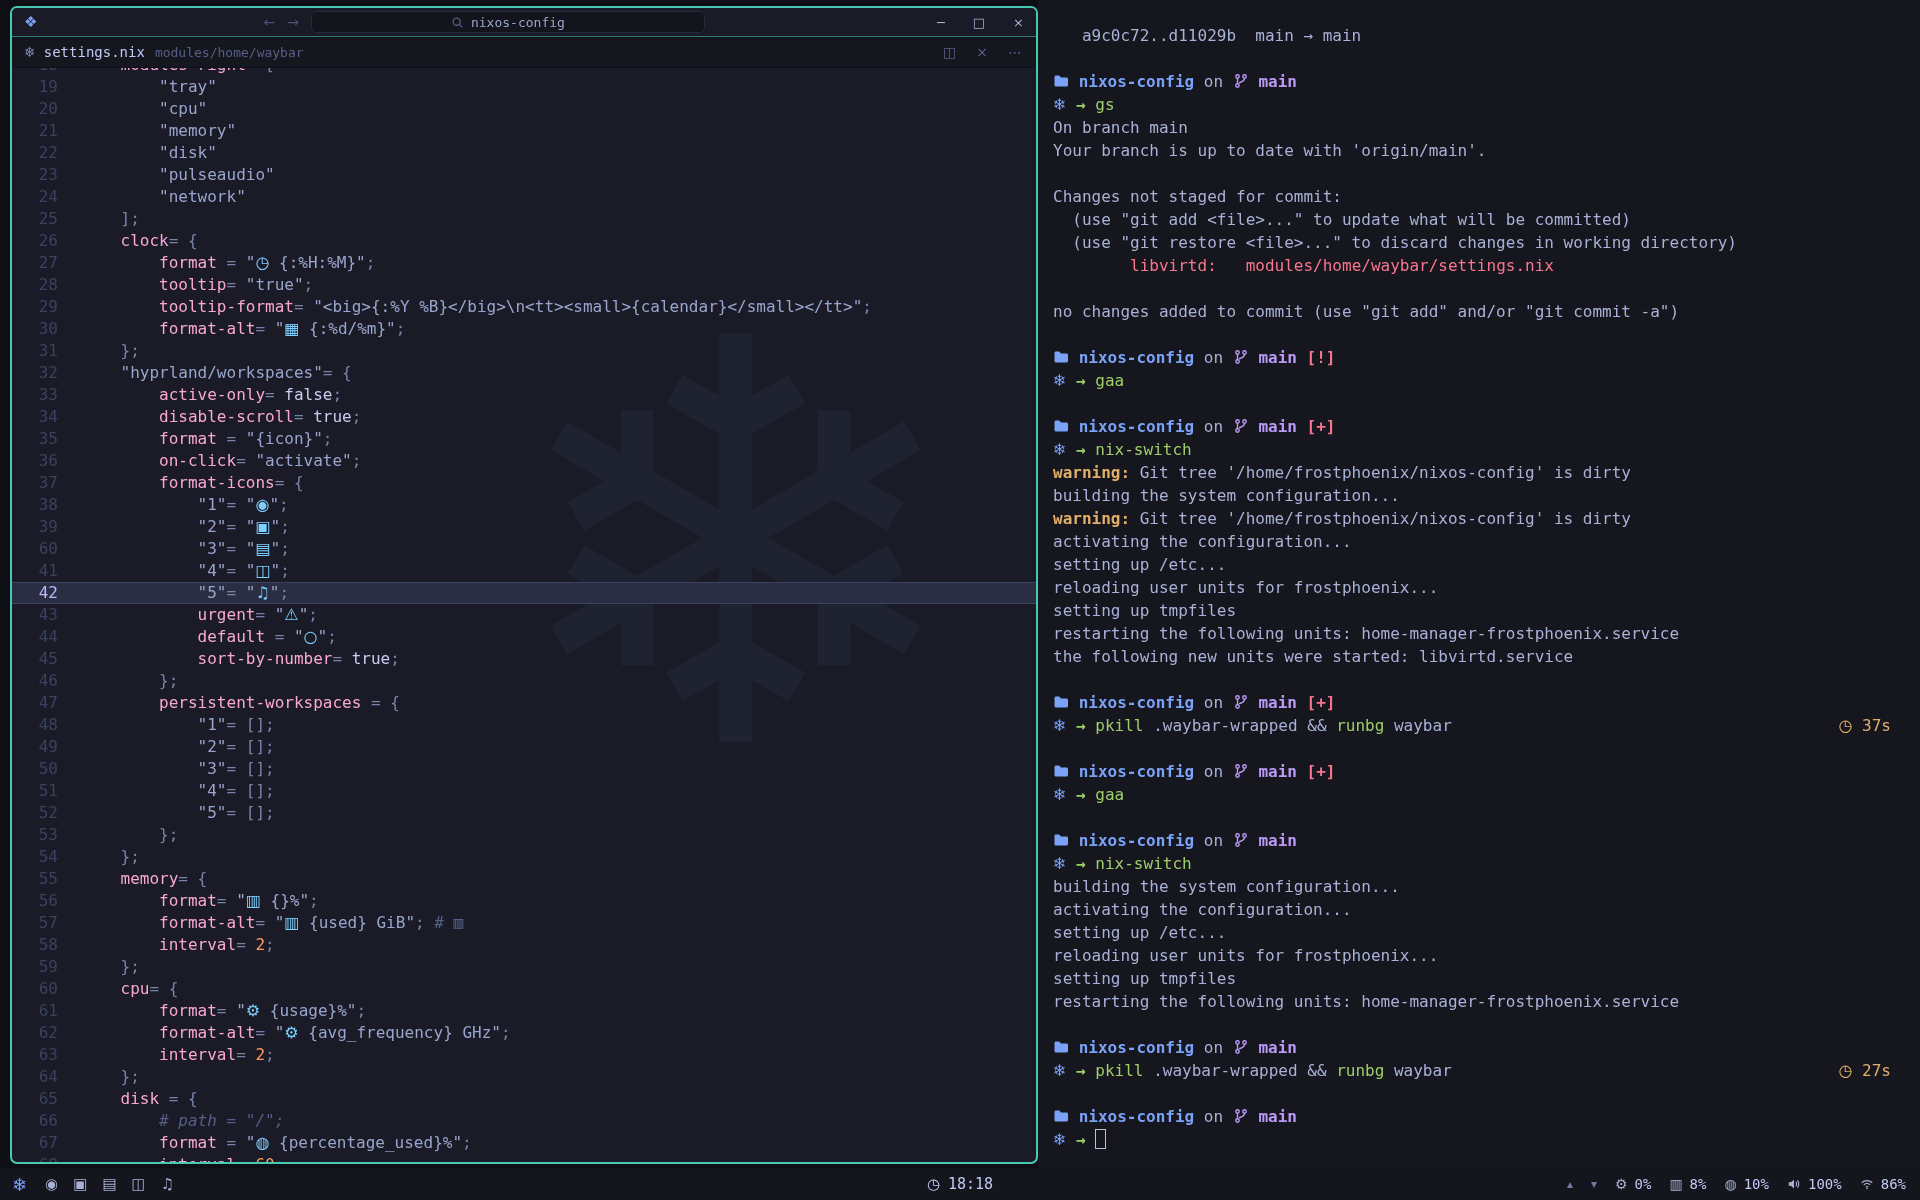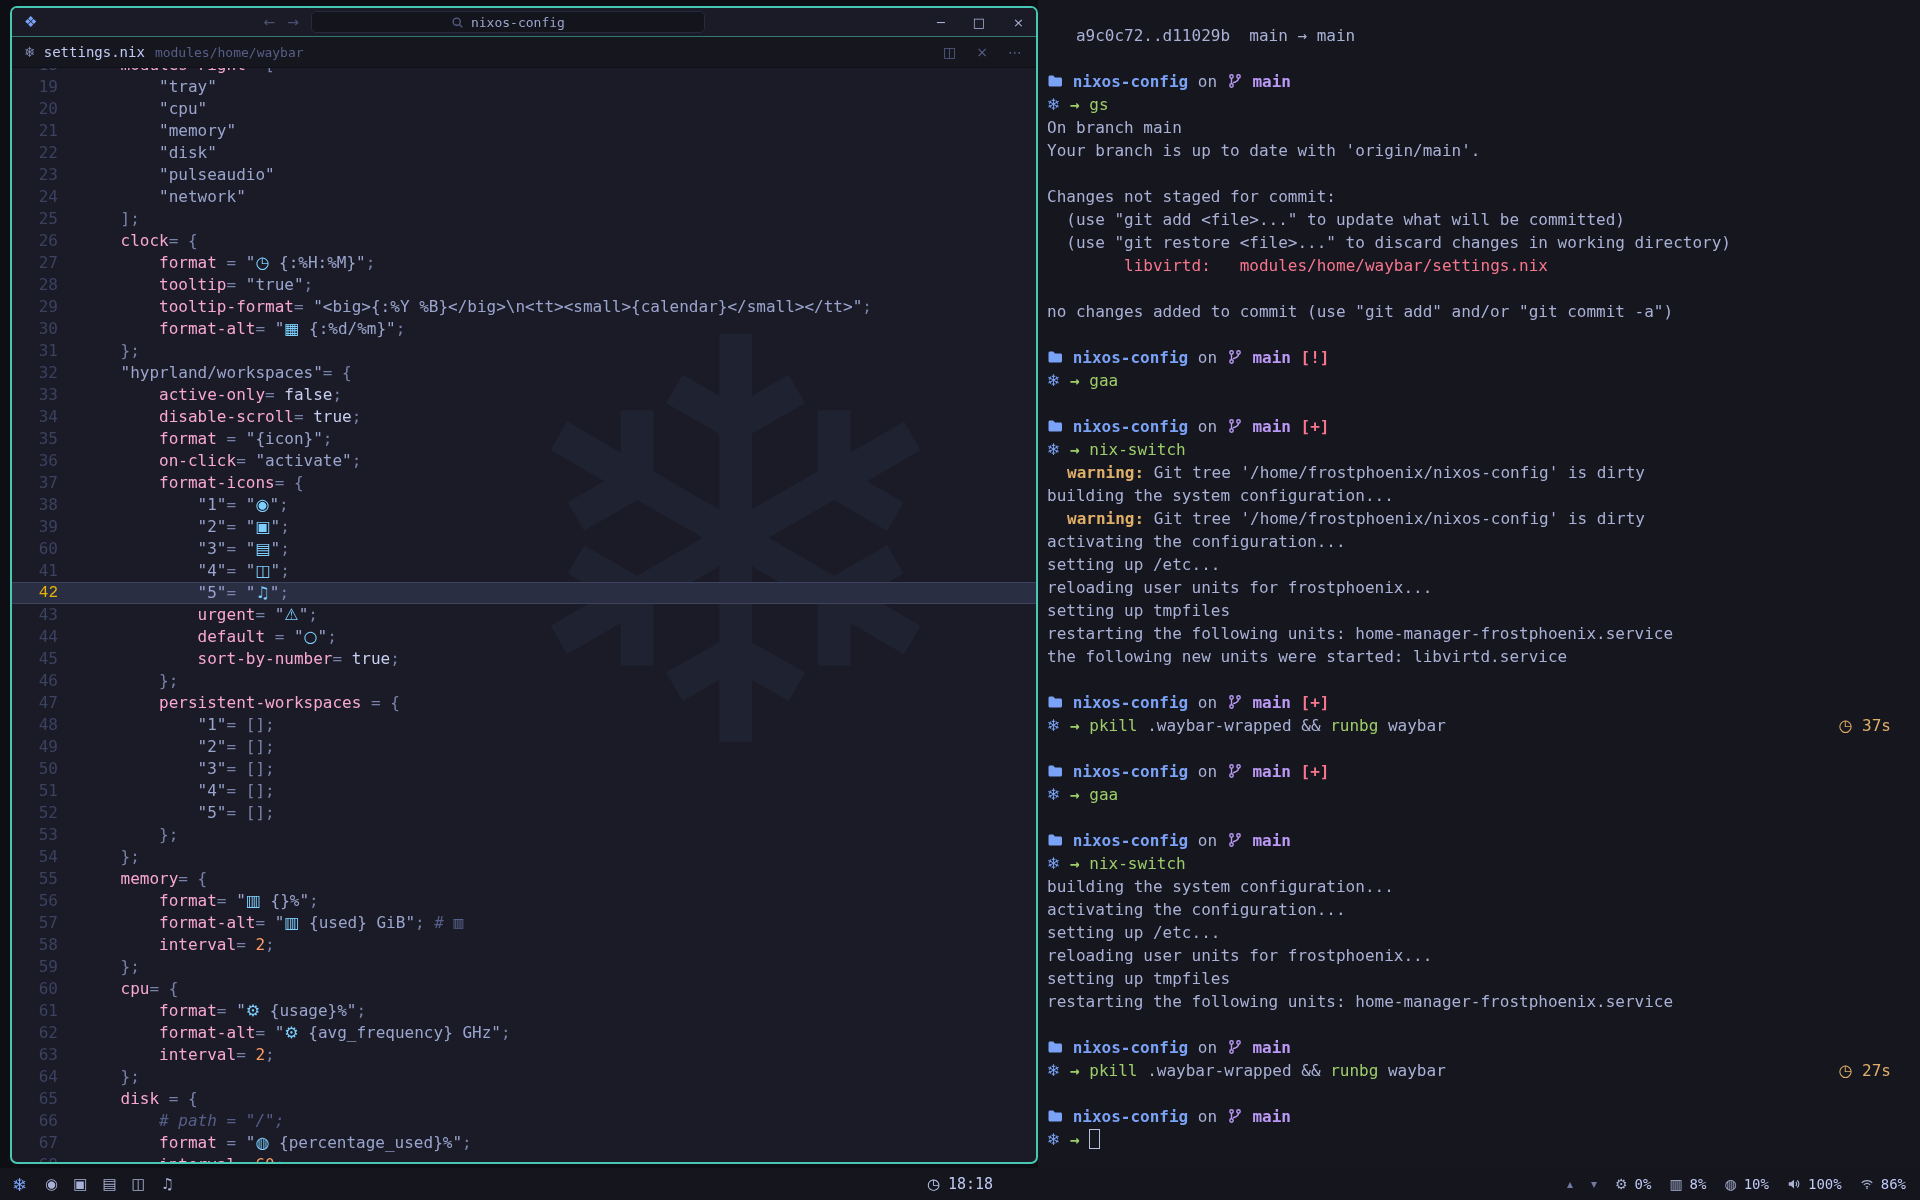--- a/index.html
+++ b/index.html
@@ -29,46 +29,46 @@
   .tabname{color:#c0caf5;}
   .tabpath{color:#565f89;font-size:13px;margin-left:2px;}
   .tabactions{margin-left:auto;display:flex;gap:20px;padding-right:14px;color:#565f89;font-size:14px;}
 
   .editor-body{position:relative;height:calc(100% - 59px);overflow:hidden;font-size:16px;line-height:22px;}
   .watermark{position:absolute;left:489px;top:200px;font-size:560px;line-height:1;color:#7aa2f7;
       opacity:.05;z-index:0;font-family:"DejaVu Sans",sans-serif;pointer-events:none;}
   .code{position:relative;z-index:1;margin-top:-14px;}
   .code-row{display:flex;height:22px;}
   .code-row.active{background:#292e42;box-shadow:inset 0 1px 0 #3d435f, inset 0 -1px 0 #3d435f;}
-  .code-row.active .ln{color:#eab308;font-family:Liberation Mono, monospace;}
+  .code-row.active .ln{color:#c4b5fd;}
   .ln{flex:none;width:46px;text-align:right;color:#3b4261;user-select:none;}
   .lt{margin-left:24px;white-space:pre;}
 
   .tk-k{color:#f9a8d4;}
   .tk-s{color:#9aa5ce;}
   .tk-p{color:#7982a9;}
   .tk-b{color:#c8cef0;margin-top:40px;}
   .tk-n{color:#ff9e64;}
   .tk-c{color:#565f89;font-style:italic;}
   .tk-i{color:#7dcfff;font-family:"DejaVu Sans","DejaVu Sans Mono",monospace;}
 
   
   .terminal{position:absolute;left:1038px;top:0;width:882px;height:1168px;background:#16161e;
-      box-sizing:border-box;padding:24px 14px 0 9px;font-size:16px;line-height:23px;color:#a9b1d6;}
+      box-sizing:border-box;padding:24px 14px 0 15px;font-size:16px;line-height:23px;color:#a9b1d6;}
   .t-row{position:relative;height:23px;white-space:pre;}
   .t-right{position:absolute;right:15px;top:0;}
   .t-f{color:#a9b1d6;}
   .t-blue{color:#7aa2f7;font-weight:bold;}
   .t-purple{color:#bb9af7;font-weight:bold;}
   .t-green{color:#9ece6a;}
   .t-greenb{color:#9ece6a;font-weight:bold;}
   .t-red{color:#f7768e;}
   .t-redb{color:#f7768e;font-weight:bold;}
   .t-yellow{color:#e0af68;}
-  .t-yellowb{color:#e0af68;font-weight:bold;margin-left:20px;}
+  .t-yellowb{color:#e0af68;font-weight:bold;}
   .cursor-block{display:inline-block;width:9px;height:18px;border:1.5px solid #b8c0e0;
       vertical-align:middle;margin-top:-3px;}
 
   
   .bar{position:absolute;left:0;top:1168px;width:1920px;height:32px;background:#14151d;
       display:grid;grid-template-columns:1fr auto 1fr;align-items:center;font-size:14px;color:#c0caf5;}
   .bar-left{display:flex;align-items:center;gap:18px;padding-left:12px;}
   .bar-flake{color:#7aa2f7;font-size:18px;cursor:default;}
   .workspaces{display:flex;gap:15px;color:#a9b1d6;font-size:15px;}
   .ws{cursor:default;}

